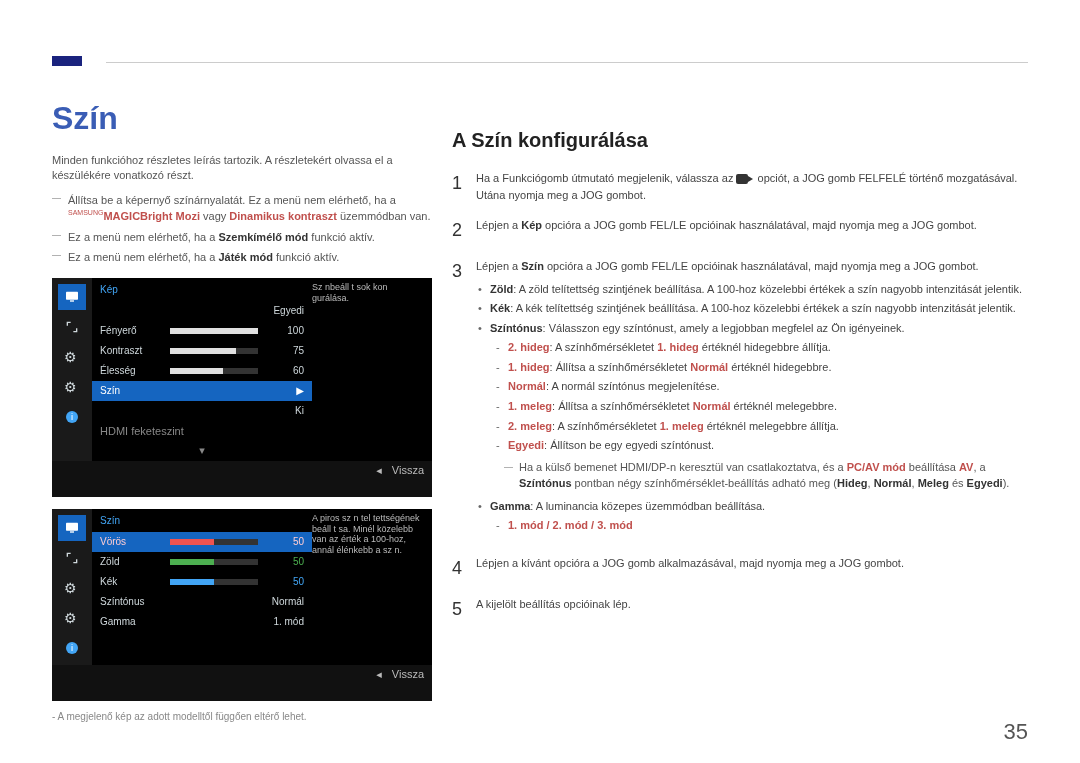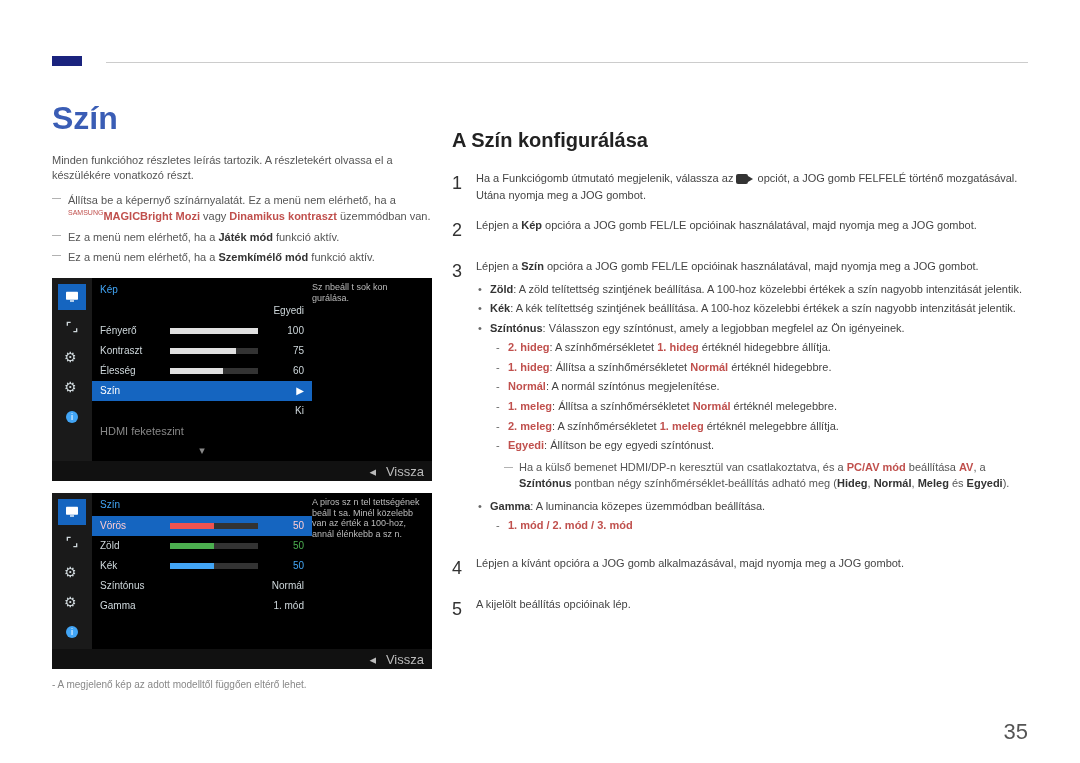--- a/index.html
+++ b/index.html
@@ -101,25 +101,25 @@
   }
   .osd-bar .fill { height: 100%; background: #e0e0e0; }
   .osd-bar .fill.red { background: #ef5350; }
   .osd-bar .fill.green { background: #4caf50; }
   .osd-bar .fill.blue { background: #42a5f5; }
   .osd-val { width: 40px; text-align: right; }
   .osd-right-col { width: 120px; display:flex; align-items:flex-start; }
   .osd-grid { display:flex; }
   .osd-subrow { padding: 4px 8px; color:#888; font-size:11px; height:20px; display:flex; align-items:center; }
   .osd-footer {
-    height: 20px;
+    height: 36px;
     background: #111;
     text-align: right;
     padding: 3px 8px;
-    font-size: 13px;
+    font-size: 11px;
     color: #bbb;
     position: relative;
   }
   .osd-footer .arrow { margin-right: 10px; }
   .caption { font-size: 10px; color: #888; margin-top: 10px; }
 
   
   h2.config-title {
     font-size: 20px;
     font-weight: 600;
@@ -184,24 +184,24 @@
 <div class="page">
   <div class="left-col">
     <h1 class="section-title">Szín</h1>
     <p class="para">Minden funkcióhoz részletes leírás tartozik. A részletekért olvassa el a készülékére vonatkozó részt.</p>
     <div class="dash-list">
       <p class="dash-item">
         <span>Állítsa be a képernyő színárnyalatát. Ez a menü nem elérhető, ha a </span><span class="small-caps">SAMSUNG</span><span class="brand-inline">MAGIC</span><span class="brand-inline">Bright</span>
         <span class="red">Mozi</span><span> vagy </span><span class="red">Dinamikus kontraszt</span><span> üzemmódban van.</span>
       </p>
       <p class="dash-item">
-        <span>Ez a menü nem elérhető, ha a </span><span class="bold">Játék mód</span><span> funkció aktív.</span>
+        <span>Ez a menü nem elérhető, ha a </span><span class="bold">Szemkímélő mód</span><span> funkció aktív.</span>
       </p>
       <p class="dash-item">
-        <span>Ez a menü nem elérhető, ha a </span><span class="bold">Szemkímélő mód</span><span> funkció aktív.</span>
+        <span>Ez a menü nem elérhető, ha a </span><span class="bold">Játék mód</span><span> funkció aktív.</span>
       </p>
     </div>
 
     <div class="osd">
       <div class="osd-body">
         <div class="osd-sidebar">
           <div class="osd-icon active">
               <svg viewBox="0 0 24 24">
                 <rect x="3" y="4" width="18" height="12" rx="1" fill="#fff"></rect>
                 <rect x="9" y="17" width="6" height="2" fill="#fff"></rect>

